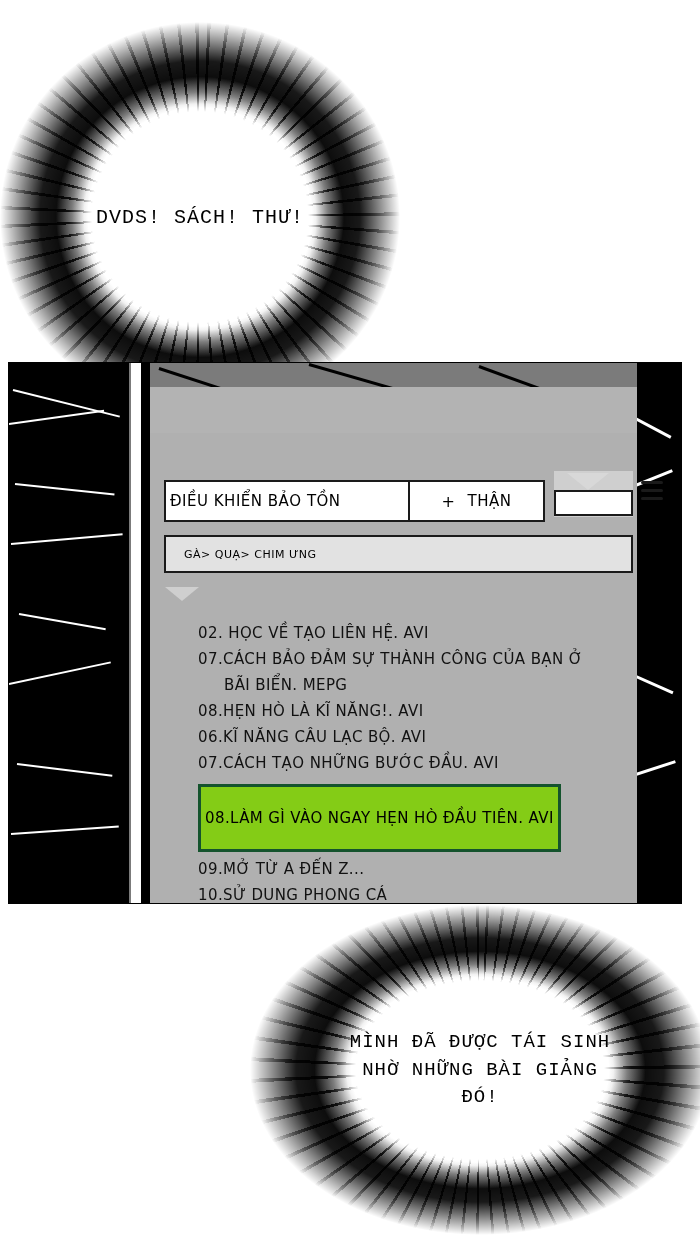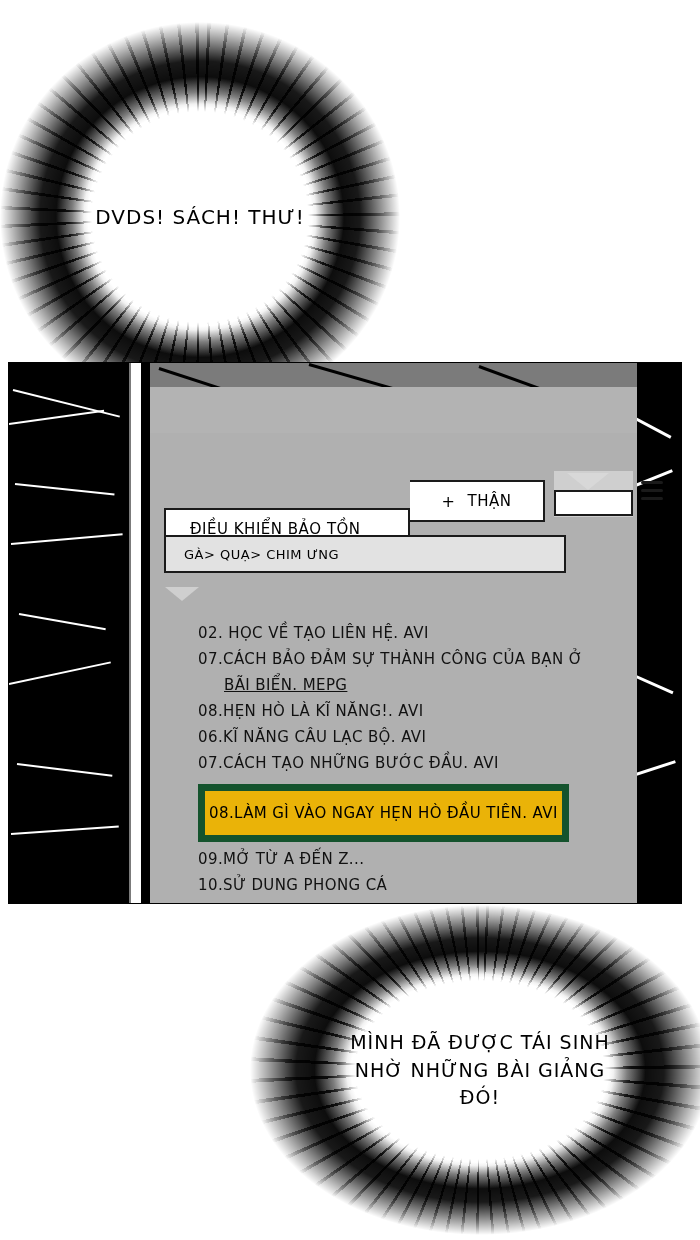--- a/index.html
+++ b/index.html
@@ -1,20 +1,20 @@
 <!DOCTYPE html>
 <html><head>
 <meta charset="utf-8">
 <style>
   html,body{margin:0;padding:0;background:#ffffff;}
   body{width:700px;height:1240px;position:relative;overflow:hidden;
        font-family:"DejaVu Sans", sans-serif;}
 
   
-  .bubble{position:absolute;}
+  .bubble{position:absolute;font-family:Liberation Mono, monospace;}
   .bubble .halo{position:absolute;inset:0;border-radius:50%;
     background:radial-gradient(closest-side ellipse at 50% 50%,
       #ffffff 0%, #ffffff 56%, #f2f2f2 58%,
       rgba(20,20,20,0.55) 64%, rgba(0,0,0,0.95) 72%,
       rgba(0,0,0,0.9) 80%, rgba(0,0,0,0.0) 100%);
     filter:blur(0.2px);}
   .bubble .spikes{position:absolute;inset:0;border-radius:50%;
     background:
       repeating-conic-gradient(from 0deg at 50% 50%,
         rgba(0,0,0,0.0) 0deg 2.2deg,
@@ -45,49 +45,49 @@
   
   #rightblack{right:0;top:0;width:44px;height:540px;background:#000;}
 
   .speed{position:absolute;background:#fff;height:2px;transform-origin:left center;}
   .speedb{position:absolute;background:#000;height:3px;transform-origin:left center;}
 
   
   #win{position:absolute;left:141px;top:24px;width:487px;height:516px;background:#b0b0b0;}
   #win-titlebar{height:46px;background:#b3b3b3;}
   #addr{position:absolute;left:14px;top:93px;width:246px;height:42px;background:#fff;
-        border:2px solid #1a1a1a;display:flex;align-items:center;padding-left:24px;
-        font-size:15px;letter-spacing:.5px;color:#000;box-sizing:border-box;margin-top:28px;}
+        border:2px solid #1a1a1a;display:flex;align-items:center;padding-left:4px;
+        font-size:15px;letter-spacing:.5px;color:#000;box-sizing:border-box;}
   #addbtn{position:absolute;left:260px;top:93px;width:135px;height:42px;background:#fff;
           border:2px solid #1a1a1a;border-left:none;display:flex;align-items:center;
           justify-content:center;gap:12px;font-size:15px;letter-spacing:.5px;
           box-sizing:border-box;}
   #addbtn .plus{font-size:16px;}
   #dropbtn{position:absolute;left:404px;top:84px;width:79px;height:46px;background:#cfcfcf;}
   #dropbtn .tri{position:absolute;left:13px;top:2px;width:0;height:0;
       border-left:21px solid transparent;border-right:21px solid transparent;
       border-top:17px solid #d8d8d8;}
   #dropbtn .field{position:absolute;left:0;top:19px;width:79px;height:26px;background:#fff;
       border:2px solid #1a1a1a;box-sizing:border-box;}
   #hamburger{position:absolute;left:491px;top:94px;width:22px;height:20px;}
   #hamburger i{display:block;height:3px;background:#1a1a1a;margin-bottom:5px;border-radius:2px;}
 
-  #crumbbar{position:absolute;left:14px;top:148px;width:402px;height:38px;background:#e2e2e2;
+  #crumbbar{position:absolute;left:14px;top:148px;width:469px;height:38px;background:#e2e2e2;
             border:2px solid #1a1a1a;box-sizing:border-box;display:flex;align-items:center;
-            padding-left:18px;font-size:13px;letter-spacing:.5px;}
+            padding-left:18px;font-size:11px;letter-spacing:.5px;}
 
   #expander{position:absolute;left:15px;top:200px;width:0;height:0;
      border-left:17px solid transparent;border-right:17px solid transparent;
      border-top:14px solid #cfcfcf;}
 
   #filelist{position:absolute;left:48px;top:233px;width:420px;}
   .frow{font-size:15px;letter-spacing:.4px;color:#111;line-height:26px;white-space:nowrap;}
-  .frow .cont{display:block;padding-left:26px;text-decoration:underline;}
-  .frow.sel{background:#eab308;color:#000;display:inline-block;padding:9px 4px;
-            border:7px solid #14532d;}
+  .frow .cont{display:block;padding-left:26px;}
+  .frow.sel{background:#84cc16;color:#000;display:inline-block;padding:18px 4px;
+            border:3px solid #14532d;}
   .frow.clip{overflow:hidden;}
 </style>
 </head>
 <body>
 
 <div class="bubble" id="bubble-top">
   <div class="halo"></div>
   <div class="spikes"></div>
   <div class="txt">DVDS! SÁCH! THƯ!</div>
 </div>

